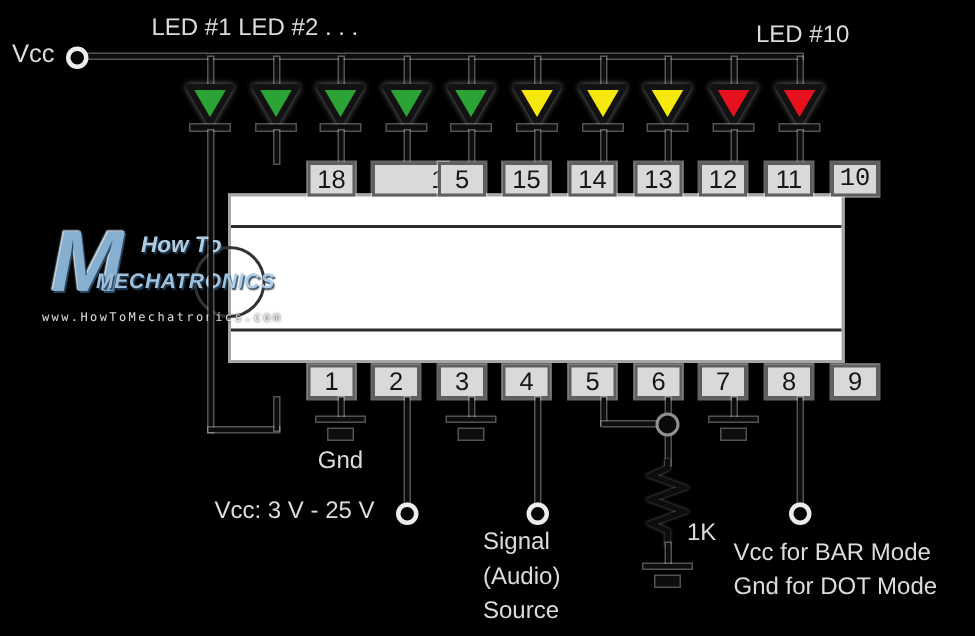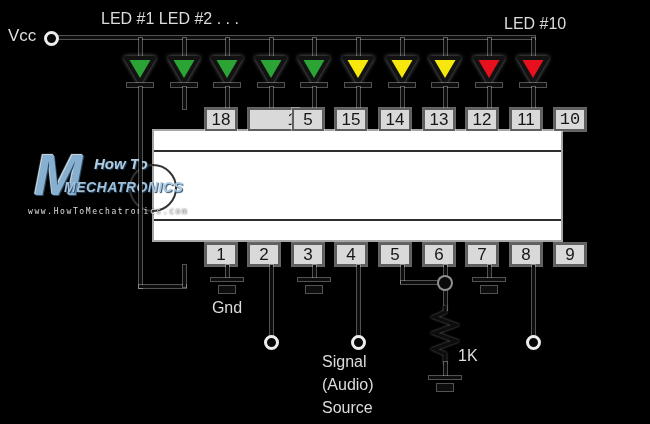--- a/index.html
+++ b/index.html
@@ -162,20 +162,21 @@
 
   <div class="wire" style="left:182.5px;top:265px;width:3px;height:22px;"></div>
 
   <div class="wire" style="left:225.5px;top:265px;width:3px;height:13px;"></div>
   <div class="gbar1" style="left:211px;top:278px;width:32px;"></div>
   <div class="gbar2" style="left:219px;top:286px;width:16px;"></div>
   <span class="lbl" style="left:204px;top:299px;width:46px;text-align:center;">Gnd</span>
 
   <div class="wire" style="left:269.5px;top:265px;width:3px;height:70px;"></div>
   <div class="term" style="left:264px;top:335px;"></div>
+  <span class="lbl" style="left:143px;top:332px;">Vcc: 3 V - 25 V</span>
 
   <div class="wire" style="left:312.5px;top:265px;width:3px;height:13px;"></div>
   <div class="gbar1" style="left:298px;top:278px;width:32px;"></div>
   <div class="gbar2" style="left:306px;top:286px;width:16px;"></div>
 
   <div class="wire" style="left:356.5px;top:265px;width:3px;height:70px;"></div>
   <div class="term" style="left:351px;top:335px;"></div>
   <span class="lbl" style="left:322px;top:350px;width:72px;line-height:23px;white-space:normal;"><span>Signal</span><br><span>(Audio)</span><br><span>Source</span></span>
 
   <div class="wire" style="left:400.5px;top:265px;width:3px;height:18px;"></div>
@@ -192,20 +193,21 @@
   <div class="wire" style="left:443.5px;top:362px;width:3px;height:15px;"></div>
   <div class="gbar1" style="left:429px;top:376px;width:32px;"></div>
   <div class="gbar2" style="left:437px;top:384px;width:16px;"></div>
 
   <div class="wire" style="left:487.5px;top:265px;width:3px;height:13px;"></div>
   <div class="gbar1" style="left:473px;top:278px;width:32px;"></div>
   <div class="gbar2" style="left:481px;top:286px;width:16px;"></div>
 
   <div class="wire" style="left:531.5px;top:265px;width:3px;height:70px;"></div>
   <div class="term" style="left:526px;top:335px;"></div>
+  <span class="lbl" style="left:489px;top:357px;line-height:23px;white-space:normal;width:160px;"><span>Vcc for BAR Mode</span><br><span>Gnd for DOT Mode</span></span>
 
   <div id="watermark">
     <span id="wm-m">M</span>
     <span id="wm-line1">How To</span>
     <span id="wm-line2">MECHATRONICS</span>
     <span id="wm-url">www.HowToMechatronics.com</span>
   </div>
 
 </div>
 

